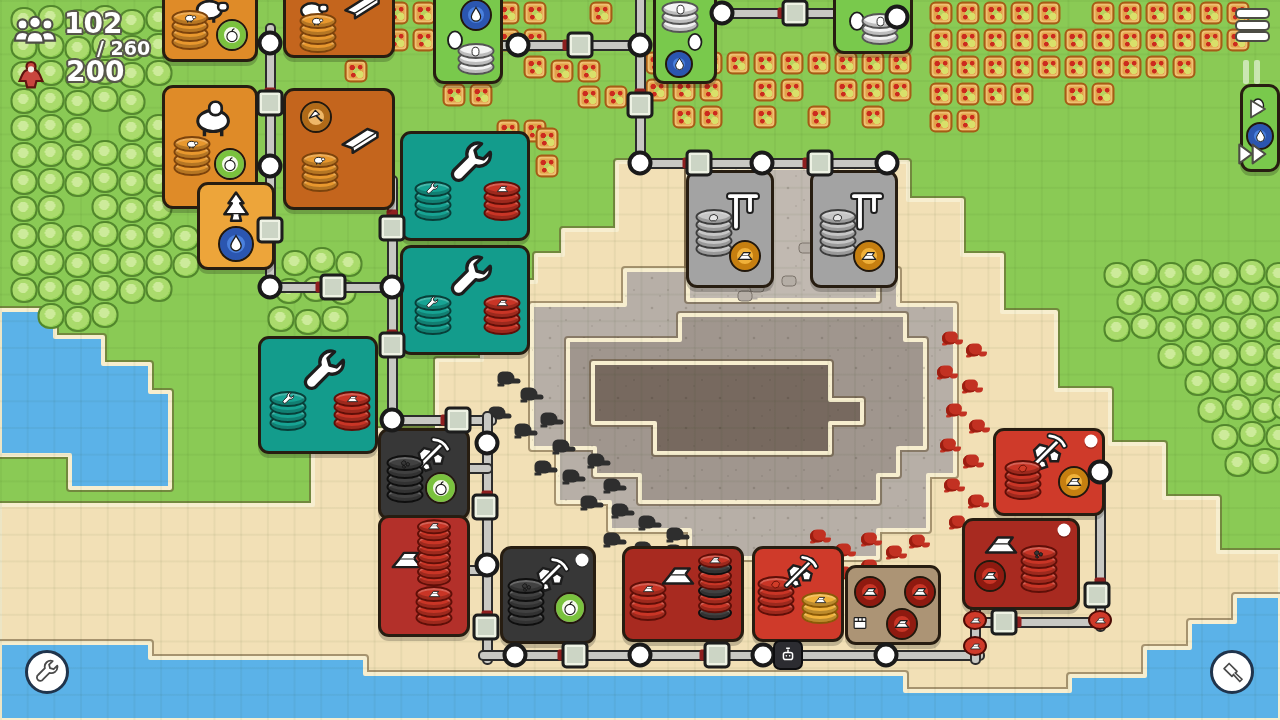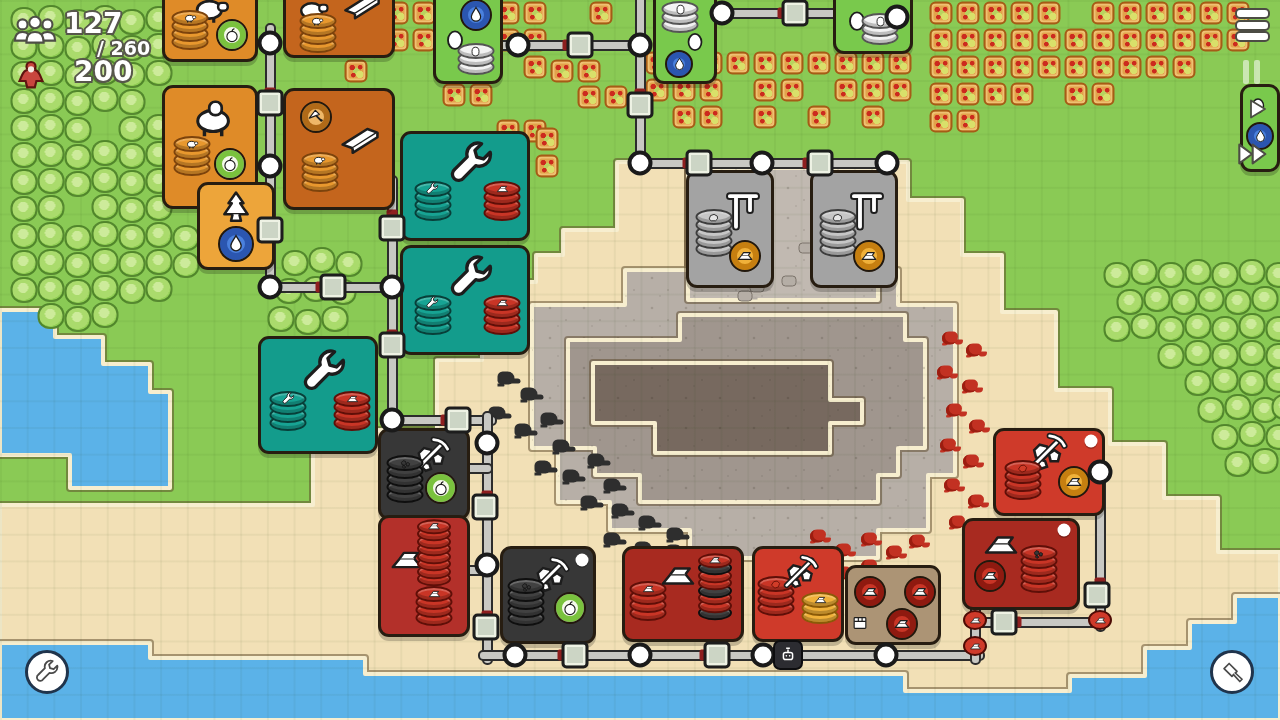--- a/index.html
+++ b/index.html
@@ -1107,30 +1107,30 @@
         <g fill="#fff" stroke="#4e4e46" stroke-width="1.1">
           <circle cx="5.5" cy="7.5" r="2.6"></circle>
           <path d="M1.5 16q0-4.5 4-4.5t4 4.5z"></path>
           <circle cx="18.5" cy="7.5" r="2.6"></circle>
           <path d="M14.5 16q0-4.5 4-4.5t4 4.5z"></path>
           <circle cx="12" cy="6.5" r="3"></circle>
           <path d="M7.5 17q0-5.5 4.5-5.5t4.5 5.5z"></path>
         </g>
       </svg></span>
   <div>
-    <div class="hnum hbig">127</div>
+    <div class="hnum hbig">102</div>
     <div class="hnum hsmall">/ 260</div>
   </div>
 </div>
 <div class="hud" style="left:14px;top:58px">
   <span id="ic-meeple"><svg width="34" height="34" viewBox="0 0 24 24">
         <path d="M12 2.8c1.8 0 3.2 1.4 3.2 3.2 0 .8-.3 1.5-.8 2.1 1.8.7 3.1 2 3.8 3.7l1.9 4.4h-4.3l-1.1 4.5H9.3l-1.1-4.5H3.9l1.9-4.4c.7-1.7 2-3 3.8-3.7-.5-.6-.8-1.3-.8-2.1 0-1.8 1.4-3.2 3.2-3.2z" fill="#c8463e" stroke="#5e1410" stroke-width="1.5"></path>
         <circle cx="12" cy="8" r="2.2" fill="#f5e9e2"></circle>
       </svg></span>
-  <div class="hnum hbig" style="margin-left:20px">200</div>
+  <div class="hnum hbig" style="margin-left:12px">200</div>
 </div>
 
 <div class="hbtn bars" style="left:1237px;top:10px">
   <span></span>
     <span></span>
     <span></span>
 </div>
 <div class="hbtn pausebars" style="left:1243px;top:60px">
   <span></span><span></span>
 </div>

